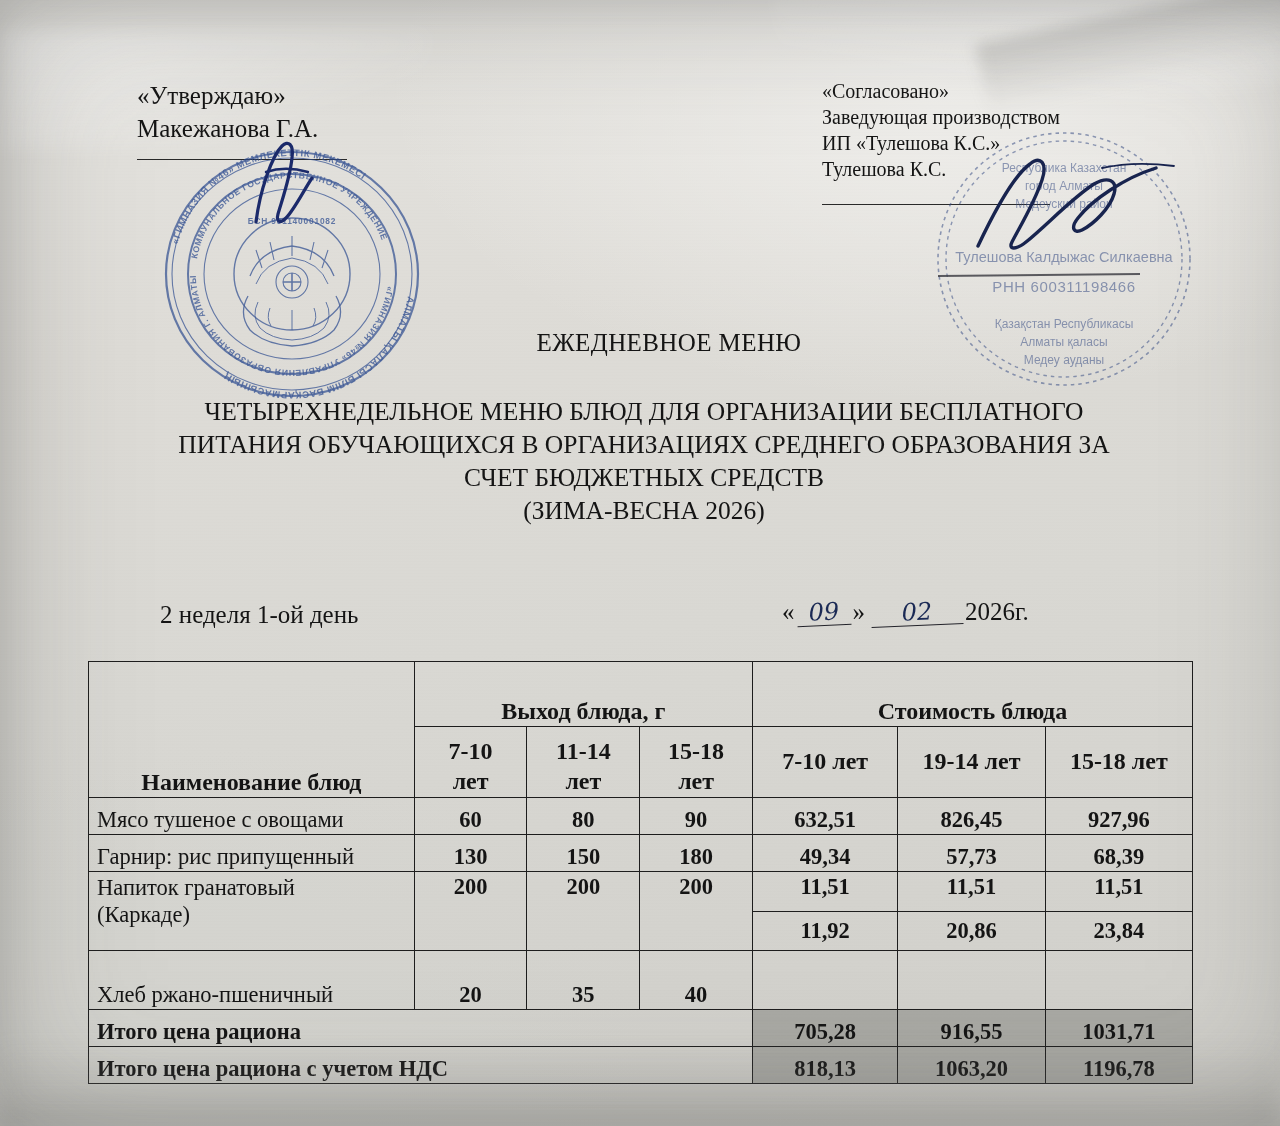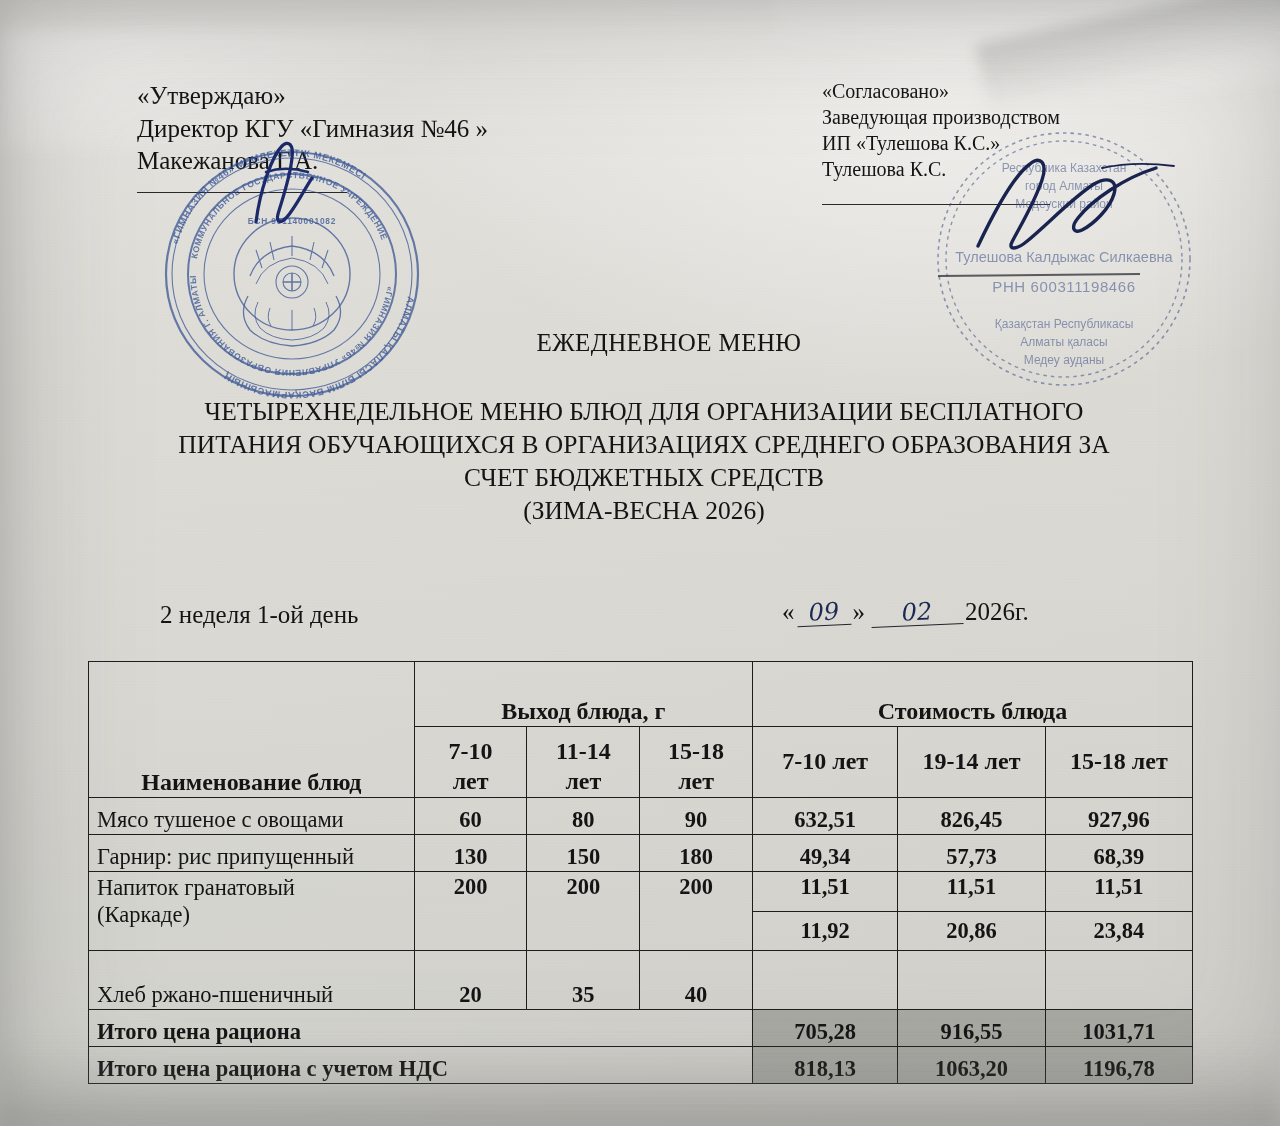--- a/index.html
+++ b/index.html
@@ -198,21 +198,20 @@
 <body>
 
 <div class="page">
 
   <div class="crease crease-c"></div>
   <div class="crease crease-a"></div>
   <div class="crease crease-b"></div>
 
   <div class="approve-block">
     <div>«Утверждаю»</div>
-    <div>Директор КГУ «Гимназия №46 »</div>
     <div>Макежанова Г.А.</div>
     <span class="sig-line left"></span>
   </div>
 
   <div class="agree-block">
     <div>«Согласовано»</div>
     <div>Заведующая производством</div>
     <div>ИП «Тулешова К.С.»</div>
     <div>Тулешова К.С.</div>
     <span class="sig-line"></span>

